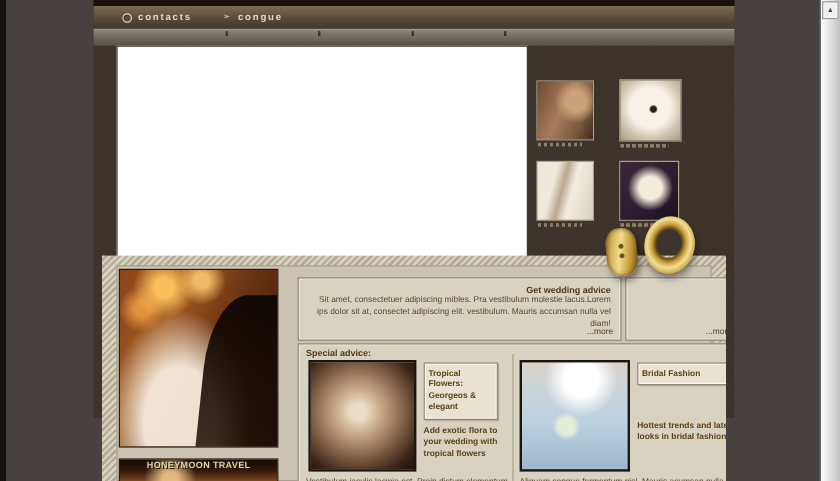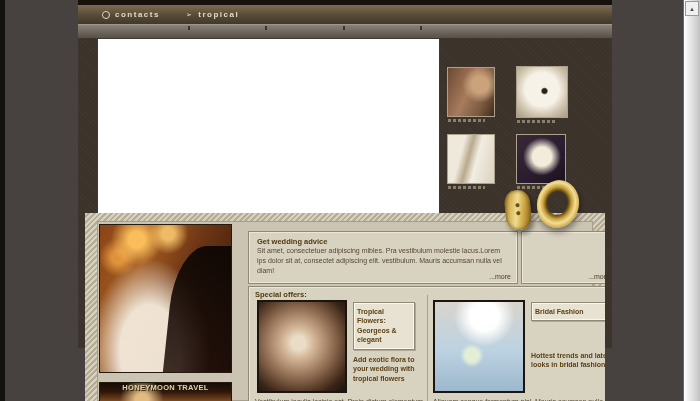--- a/index.html
+++ b/index.html
@@ -90,21 +90,21 @@
   .promo .p1{text-align:right;padding:2px 9px 0 0;color:#e8d8a8;}
   .promo .p2{text-align:center;}
 
   .panel{position:absolute;background:#d8d2c1;border:1px solid #8f897a;
     box-shadow:inset 0 0 0 1px #ece6d6;box-sizing:border-box;}
   .panel .h{font-size:7.5px;font-weight:bold;color:#4f3a10;}
   .panel .b{font-size:7px;color:#55472f;line-height:1.4;}
   .more{position:absolute;right:6px;bottom:3px;font-size:7px;color:#4a3c28;
     text-decoration:none;cursor:pointer;}
 
-  .advice{left:151px;top:10px;width:270px;height:53px;padding:5px 8px;}
+  .advice{left:151px;top:10px;width:270px;height:53px;padding:5px 8px;text-align:right;}
   .ringsp{left:424px;top:10px;width:96px;height:53px;}
 
   .offers{left:151px;top:65px;width:369px;height:130px;padding:4px 6px;}
   .offers .h{position:absolute;left:6px;top:3px;}
   .img{position:absolute;border:2px solid #1c140e;box-sizing:border-box;}
   .rose{left:8px;top:13px;width:90px;height:93px;
     background:radial-gradient(circle at 46% 46%,#eaddc8 0 10%,#d2b494 24%,#a8866a 42%,
       #74543c 62%,#3a2418 82%,#1a120c 100%);}
   .bride{left:184px;top:13px;width:92px;height:93px;
     background:
@@ -142,21 +142,21 @@
   <div class="page">
     <div class="page-topedge"></div>
 
     <div class="navbar">
       <a class="nav-item">
         <span class="icon-circle"></span>
         <span>contacts</span>
       </a>
       <a class="nav-item">
         <span class="icon-arrow">➢</span>
-        <span>tropical</span>
+        <span>congue</span>
       </a>
     </div>
 
     <div class="subbar">
       <i class="tick t1"></i>
       <i class="tick t2"></i>
       <i class="tick t3"></i>
       <i class="tick t4"></i>
     </div>
 
@@ -198,21 +198,21 @@
           <div class="h">Get wedding advice</div>
           <div class="b">Sit amet, consectetuer adipiscing mibles. Pra vestibulum molestie lacus.Lorem ips dolor sit at, consectet adipiscing elit. vestibulum. Mauris accumsan nulla vel diam!</div>
           <a class="more">...more</a>
         </div>
 
         <div class="panel ringsp">
           <a class="more">...more</a>
         </div>
 
         <div class="panel offers">
-          <div class="h">Special offers:</div>
+          <div class="h">Special advice:</div>
 
           <div class="img rose"></div>
           <div class="labelbox lb1">
             <span>Tropical Flowers: Georgeos &amp; elegant</span>
           </div>
           <div class="headline hl1">Add exotic flora to your wedding with tropical flowers</div>
           <div class="bodytxt bt1">Vestibulum iaculis lacinia est. Proin dictum elementum velit. Fusce euismod consequat ante.</div>
 
           <div class="vdiv"></div>
 

